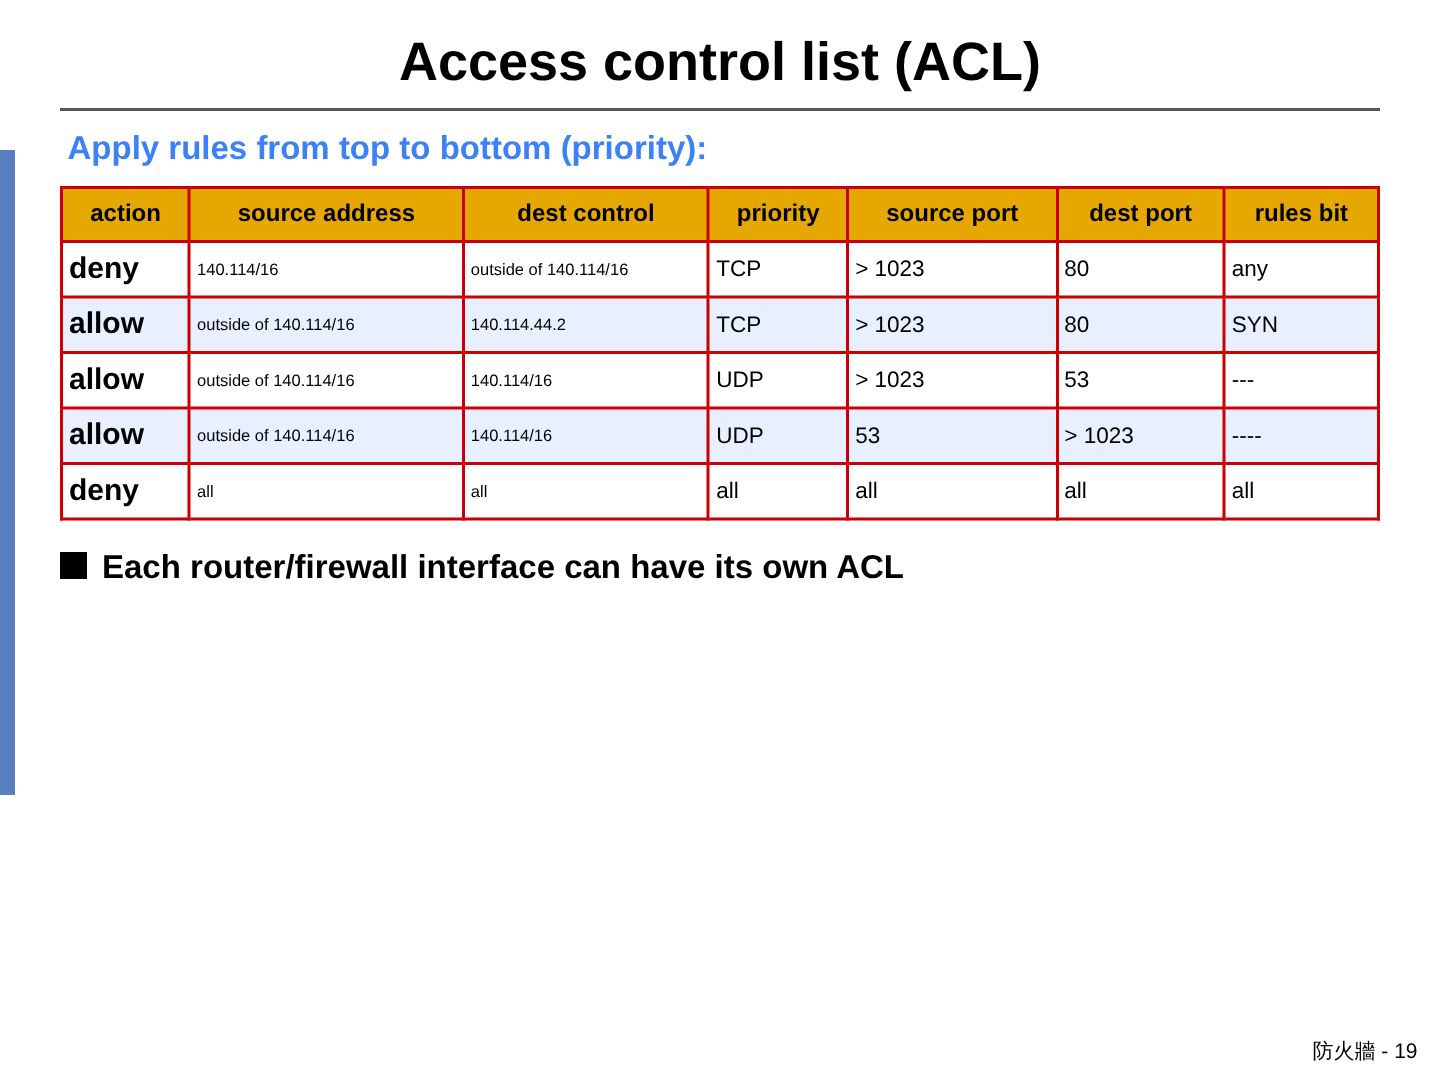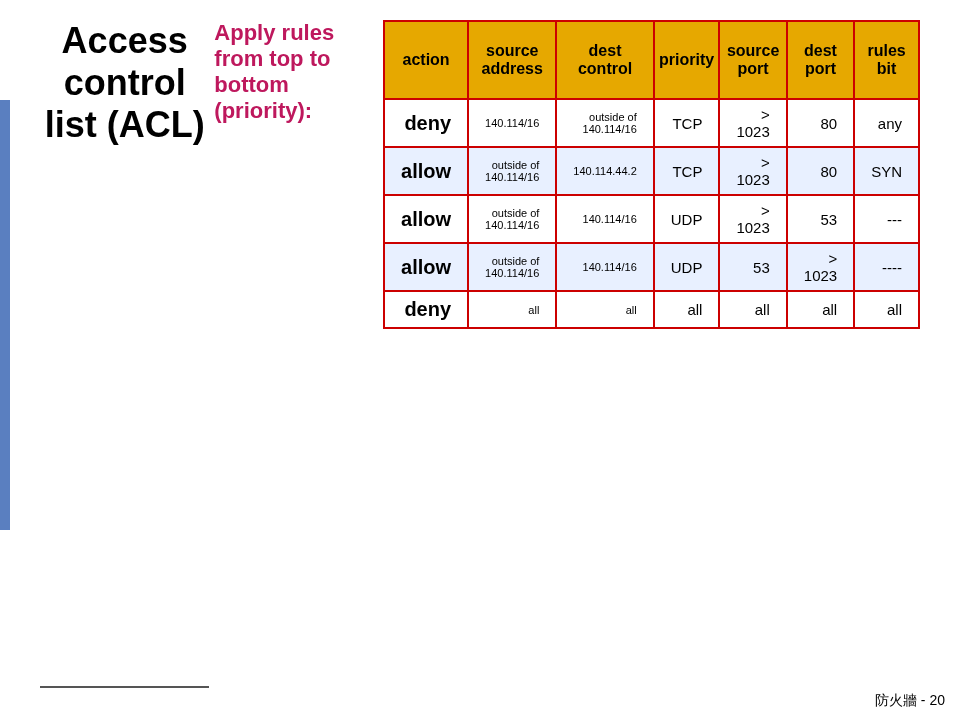--- a/index.html
+++ b/index.html
@@ -9,56 +9,56 @@
       background: #fff;
       font-family: Arial, sans-serif;
       overflow: hidden;
       position: relative;
     }
     .slide {
       width: 960px;
       height: 720px;
       padding: 20px 40px 20px 40px;
       display: flex;
-      flex-direction: row;
+      flex-direction: column;
     }
     .title {
       text-align: center;
       font-size: 36px;
       font-weight: bold;
       color: #000;
       padding-bottom: 10px;
       border-bottom: 2px solid #555;
       margin-bottom: 12px;
     }
     .subtitle {
       font-size: 22px;
       font-weight: bold;
-      color: #be185d;
+      color: #3b82f6;
       margin-bottom: 12px;
       margin-left: 5px;
     }
     table {
       width: 100%;
       border-collapse: collapse;
       border: 2px solid #c00;
     }
     table th {
       background-color: #e6a800;
       color: #000;
       font-weight: bold;
       font-size: 16px;
       text-align: center;
-      padding: 20px 4px;
+      padding: 8px 4px;
       border: 2px solid #c00;
     }
     table td {
-      text-align: right;
+      text-align: left;
       font-size: 15px;
-      padding: 6px 16px;
+      padding: 6px 4px;
       border: 2px solid #c00;
       background: #fff;
     }
     table tr:nth-child(even) td {
       background: #e8f0ff;
     }
     table tr.row-deny td {
       background: #fff;
     }
     table tr.row-allow1 td {
@@ -177,17 +177,21 @@
             <td class="small-text">all</td>
             <td>all</td>
             <td>all</td>
             <td>all</td>
             <td>all</td>
           </tr>
         </tbody>
     </table>
   </div>
 
+  <div class="bullet-section">
+    <div class="bullet-icon"></div>
+    <span class="bullet-text">Each router/firewall interface can have its own ACL</span>
+  </div>
 </div>
 
 <div class="left-bar"></div>
 
-<div class="footer">防火牆 - 20</div>
+<div class="footer">防火牆 - 19</div>
 
 </body></html>

